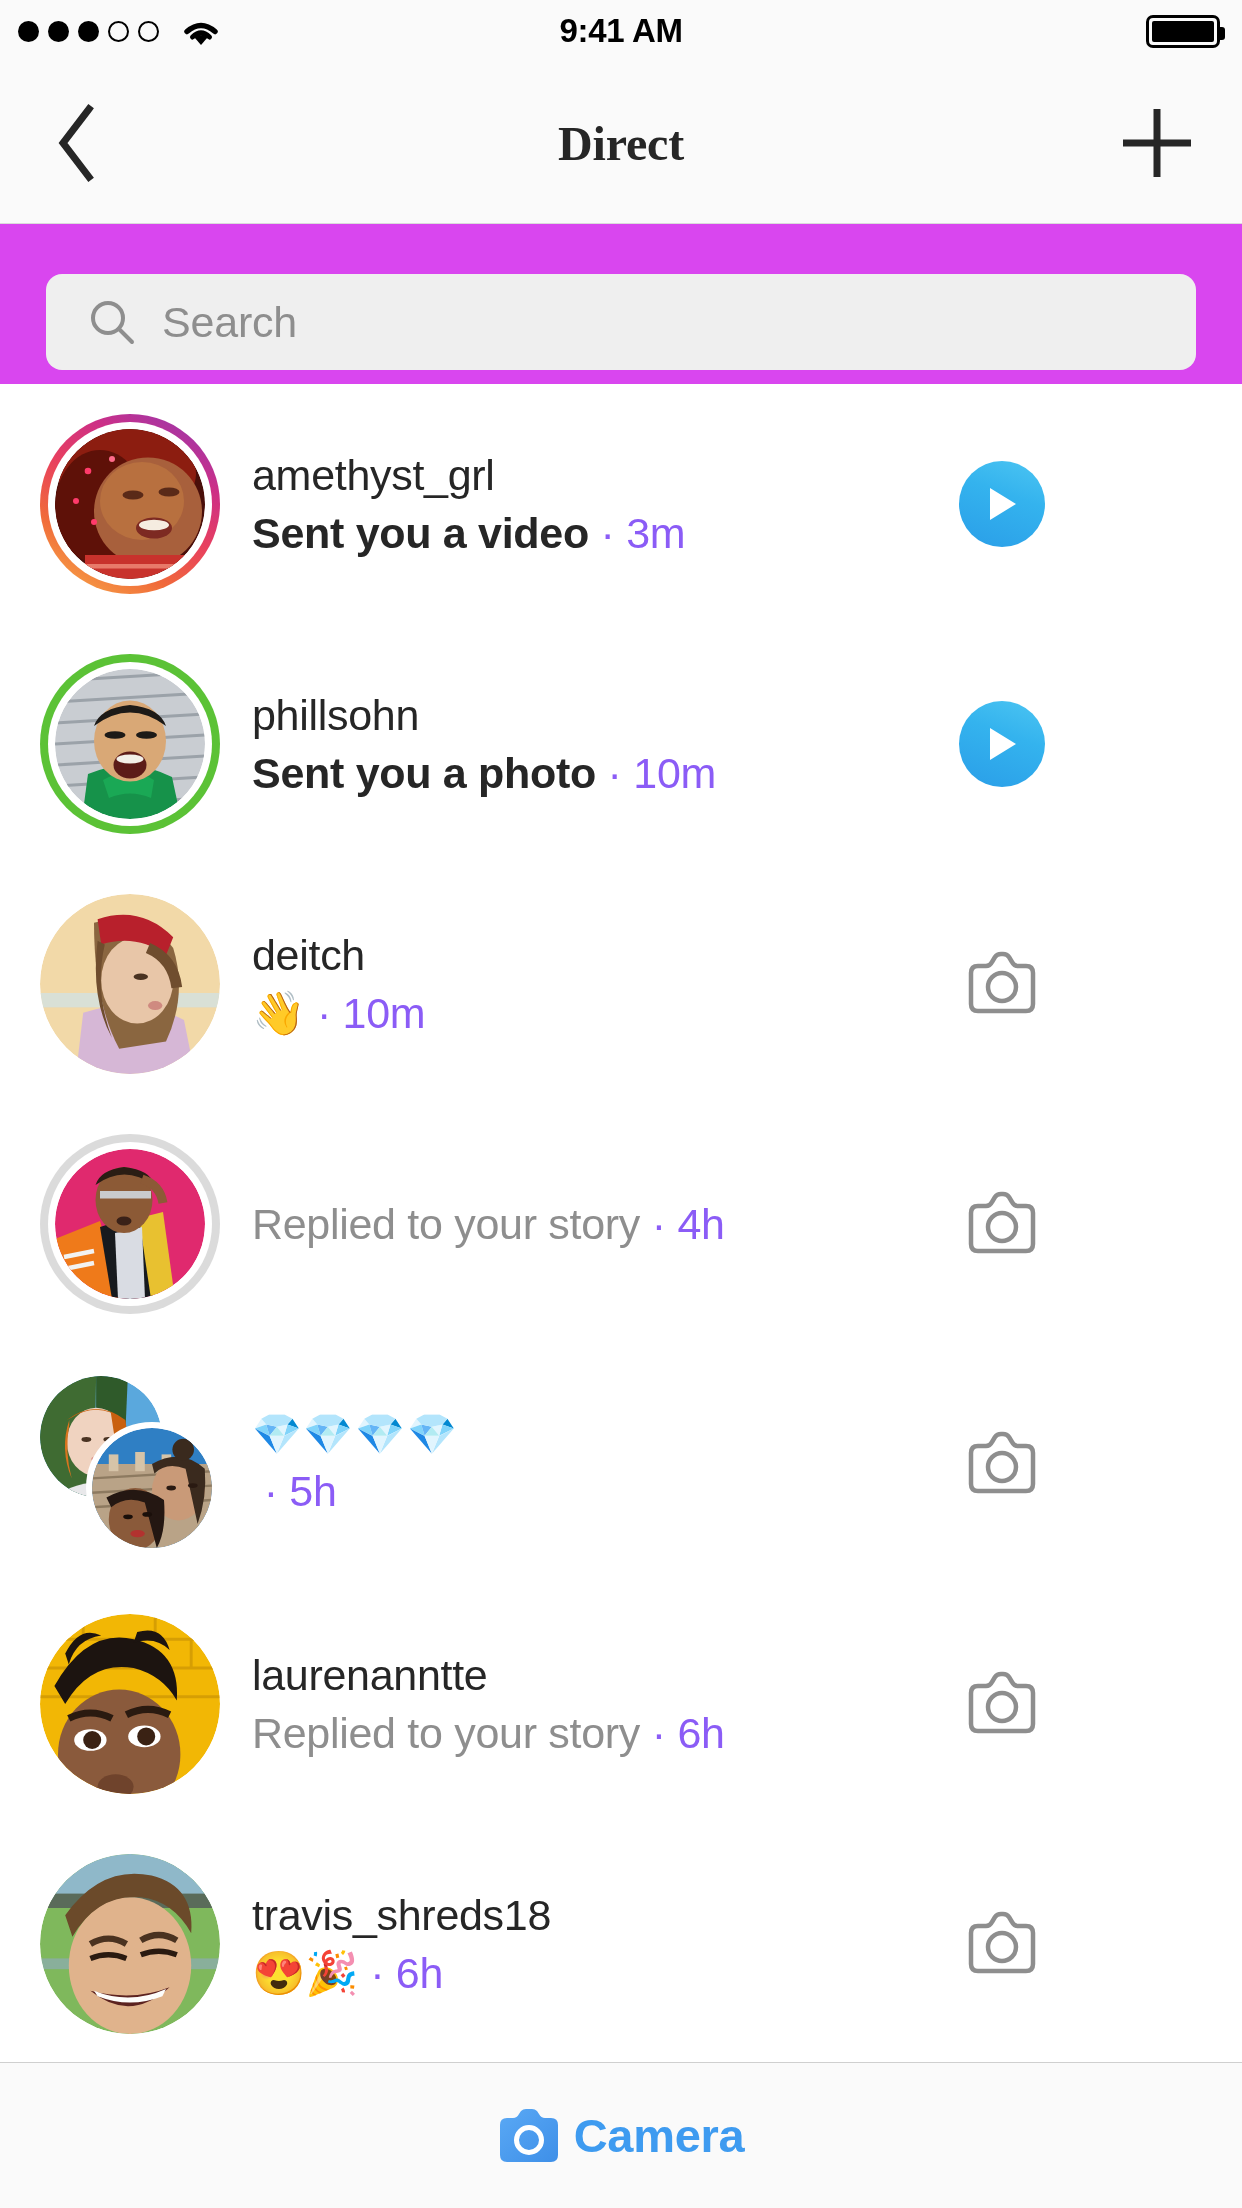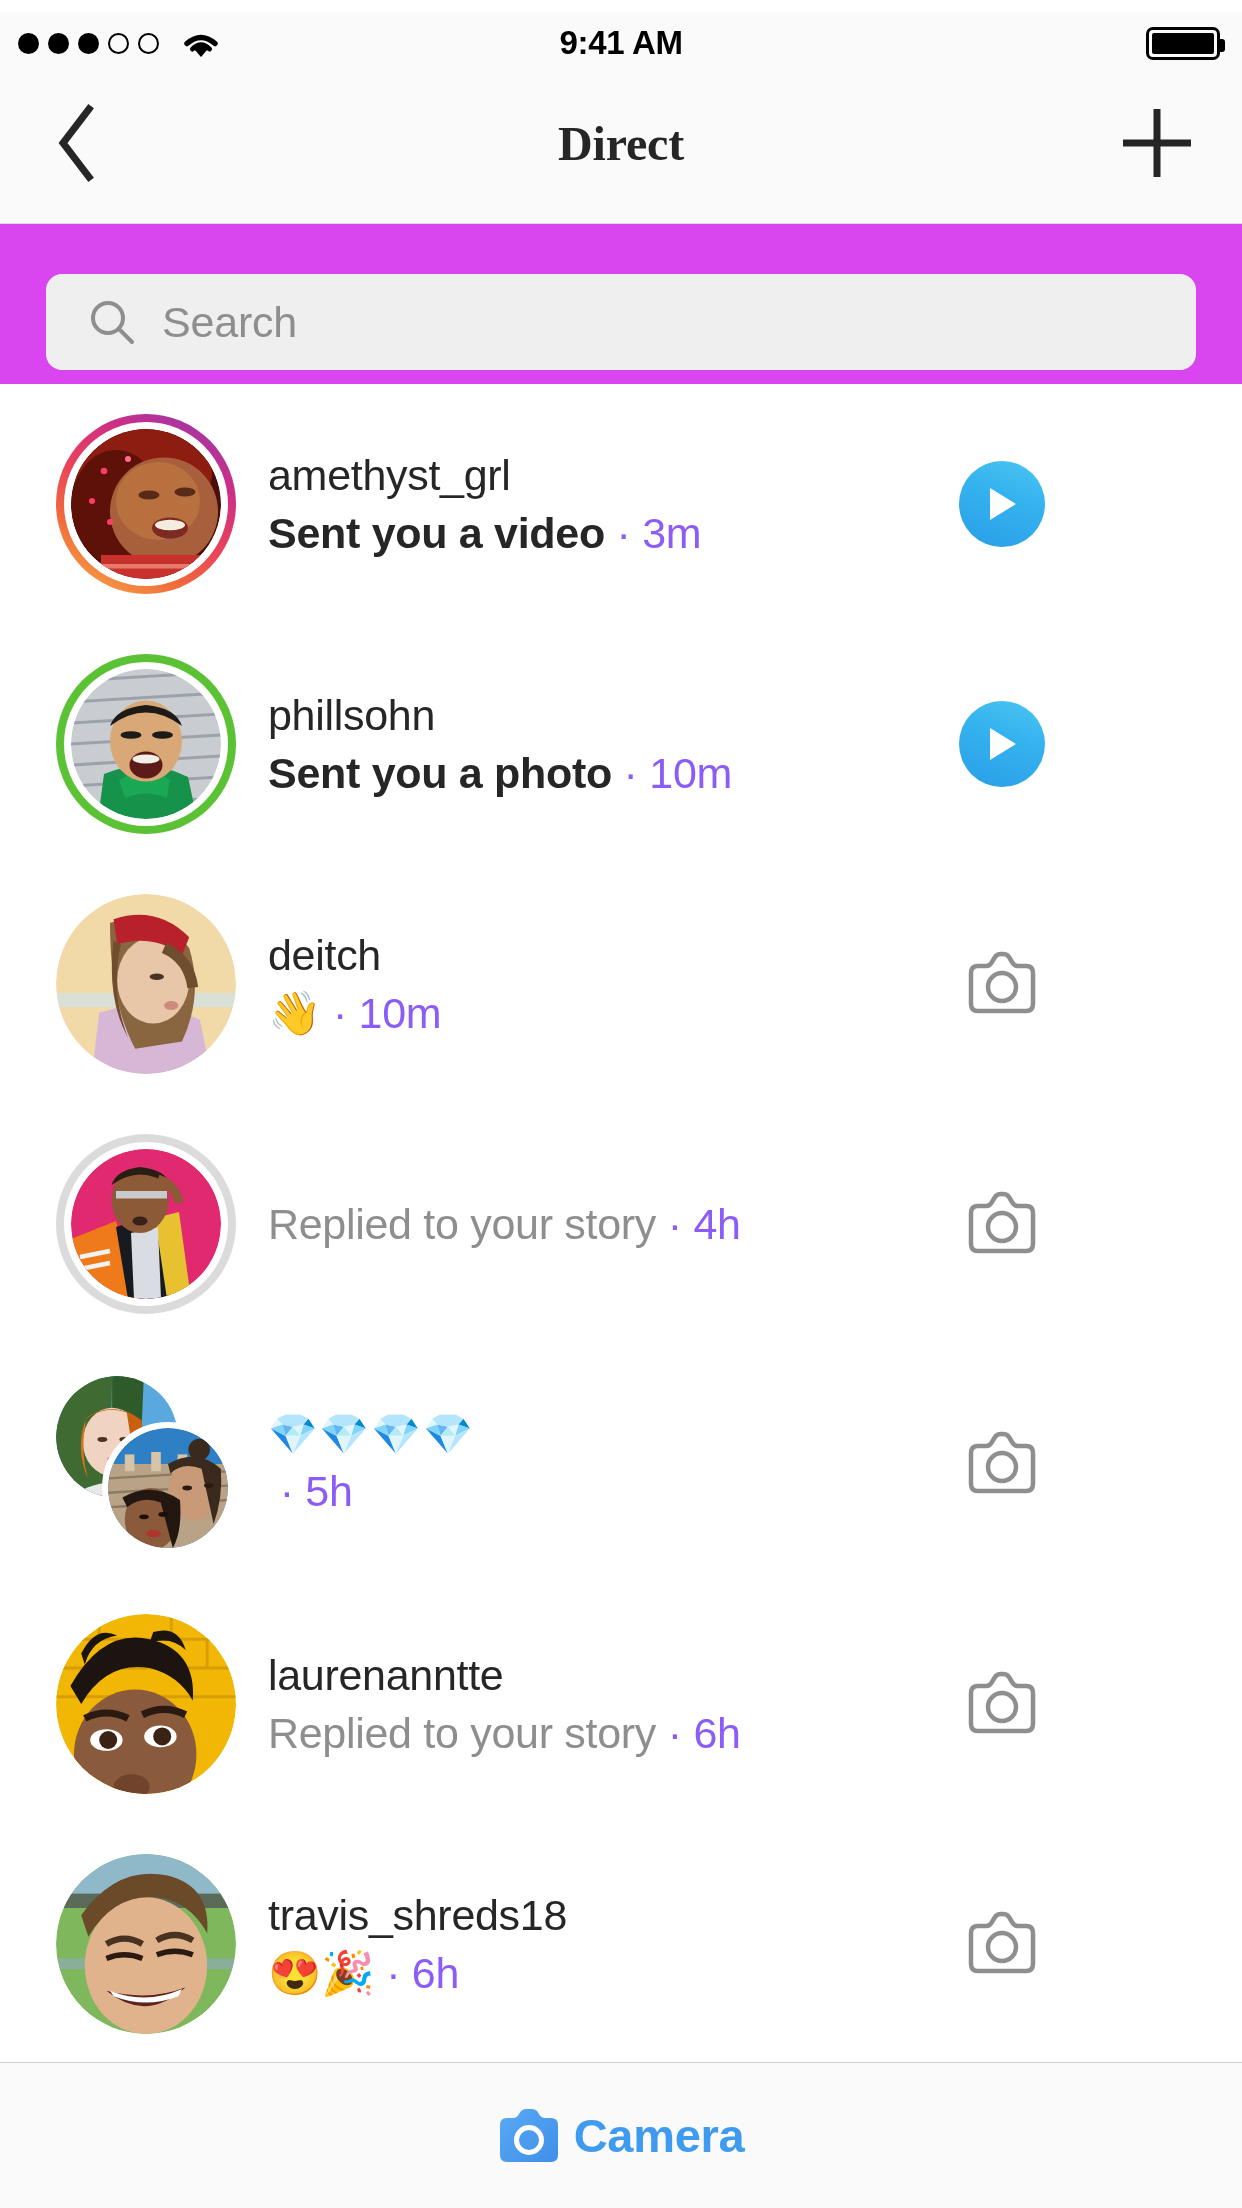--- a/index.html
+++ b/index.html
@@ -7,21 +7,21 @@
     width:1242px; height:2208px;
     background:#ffffff;
     font-family:"Liberation Sans", sans-serif;
     -webkit-font-smoothing:antialiased;
     overflow:hidden;
   }
   .screen { position:relative; width:1242px; height:2208px; background:#fff; }
 
   
   .statusbar {
-    position:absolute; top:12px; left:0; width:1242px; height:62px;
+    position:absolute; top:0; left:0; width:1242px; height:62px;
     background:#fafafa;
     display:flex; align-items:center;
   }
   .sb-left { position:absolute; left:18px; top:0; height:62px; display:flex; align-items:center; gap:9px; }
   .dots { display:flex; align-items:center; gap:9px; }
   .dot { width:21px; height:21px; border-radius:50%; }
   .dot.filled { background:#000; }
   .dot.hollow { background:transparent; border:2.5px solid #000; }
   .wifi { margin-left:11px; display:block; }
   .sb-time {
@@ -66,21 +66,21 @@
     position:absolute; left:46px; top:50px; width:1150px; height:96px;
     background:#efefef; border-radius:16px;
     display:flex; align-items:center; padding-left:42px; gap:26px; cursor:text;
   }
   .search-placeholder { font-size:43px; color:#8e8e8e; letter-spacing:-0.2px; }
 
   
   .thread-list { position:absolute; top:384px; left:0; width:1242px; height:1684px; background:#fff; overflow:hidden; }
   .thread {
     position:relative; width:1108px; height:240px;
-    display:flex; align-items:center; padding:0 46px 0 56px; cursor:pointer;
+    display:flex; align-items:center; padding:0 46px 0 40px; cursor:pointer;
   }
   .avatar-col { position:relative; width:180px; height:180px; flex:0 0 180px; }
 
   .av-ring {
     position:relative; width:180px; height:180px; border-radius:50%;
     display:flex; align-items:center; justify-content:center;
   }
   .av-ring.gradient { background:linear-gradient(210deg,#8a3ab9 0%,#cd2f86 28%,#e8405e 50%,#f06a3a 72%,#f9b34a 100%); }
   .av-ring.green { background:#5bc236; }
   .av-ring.gray { background:#dbdbdb; }

